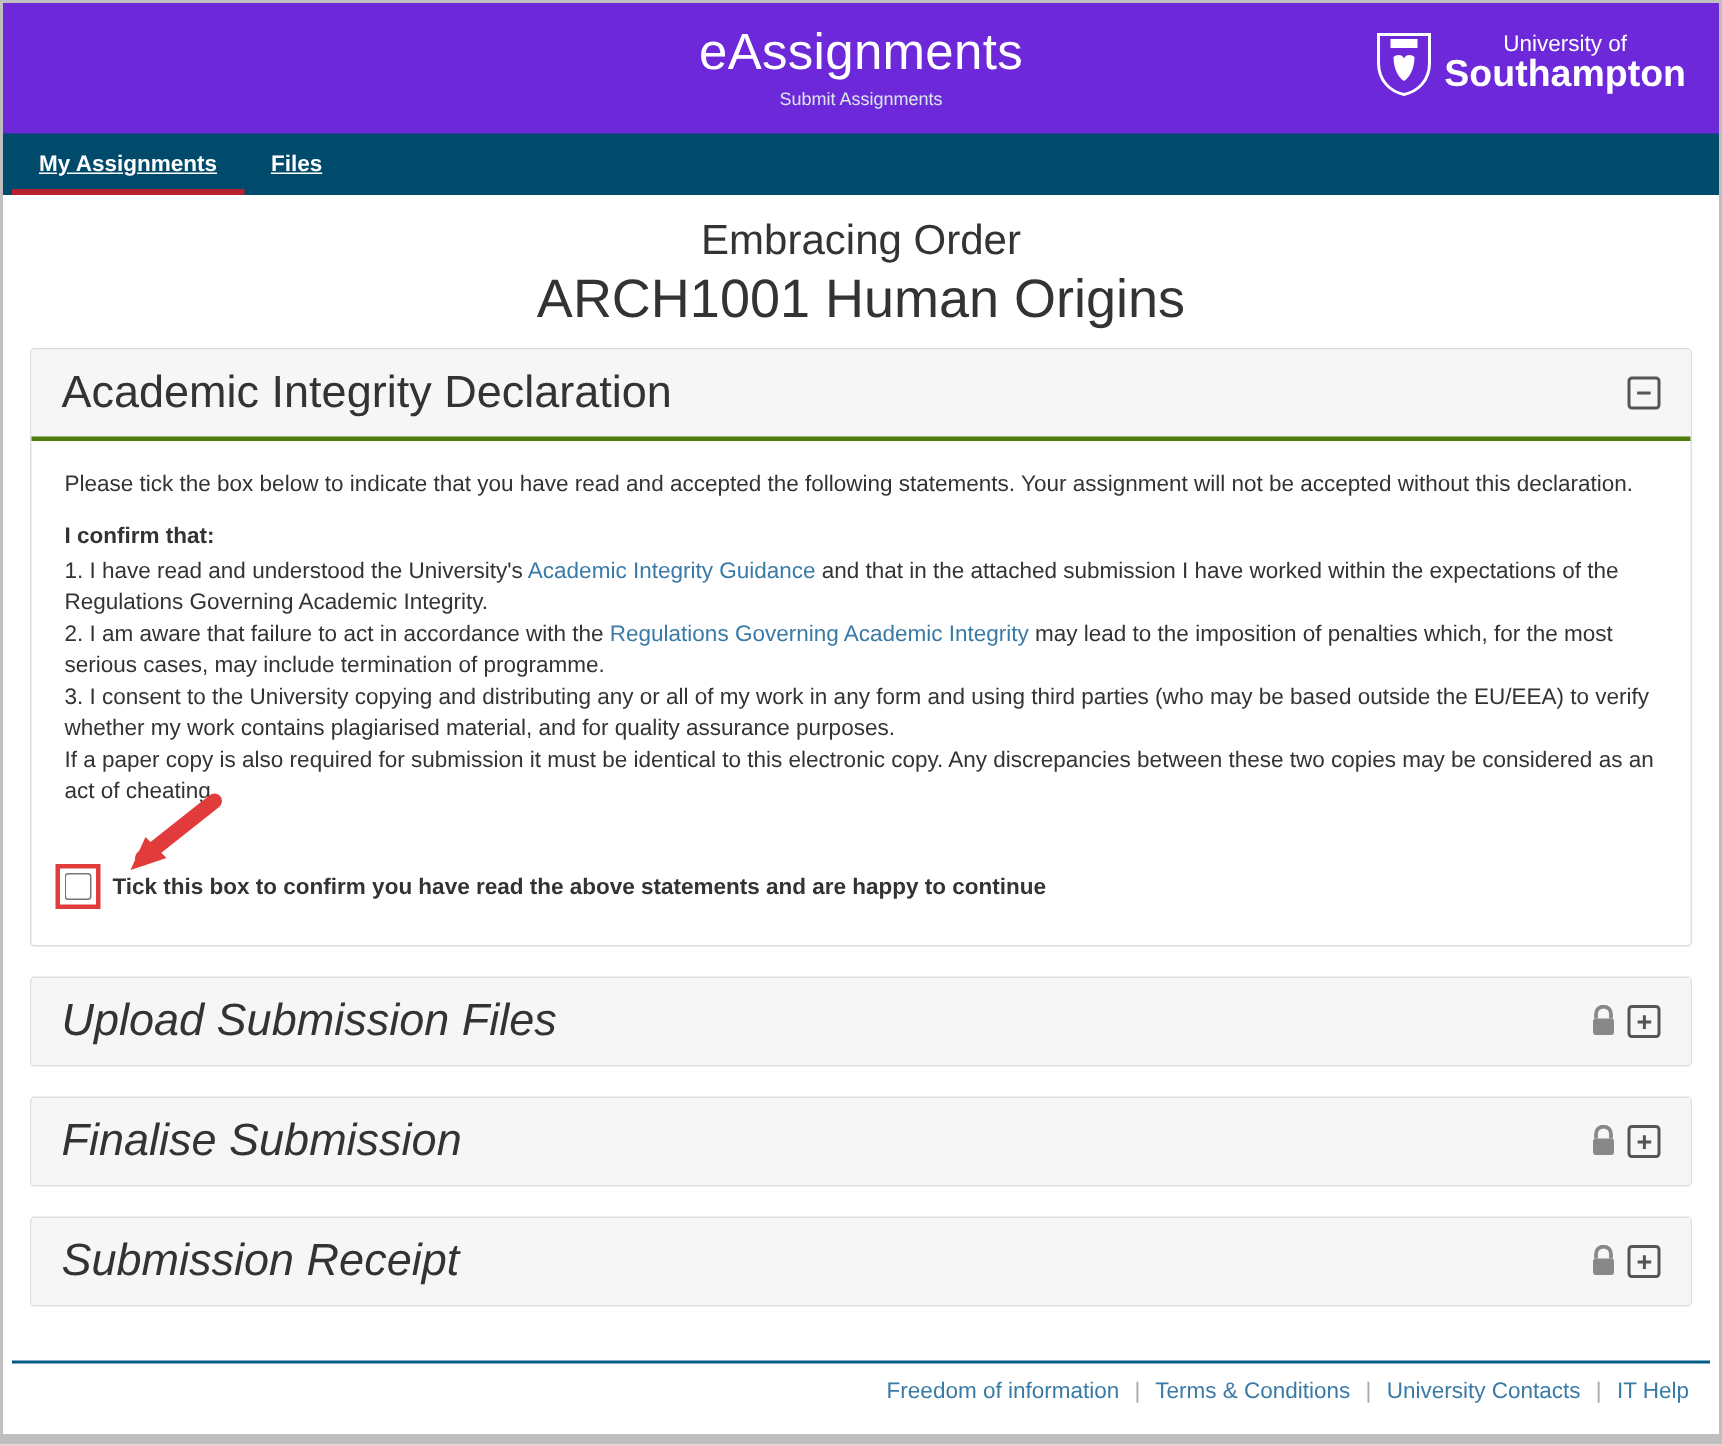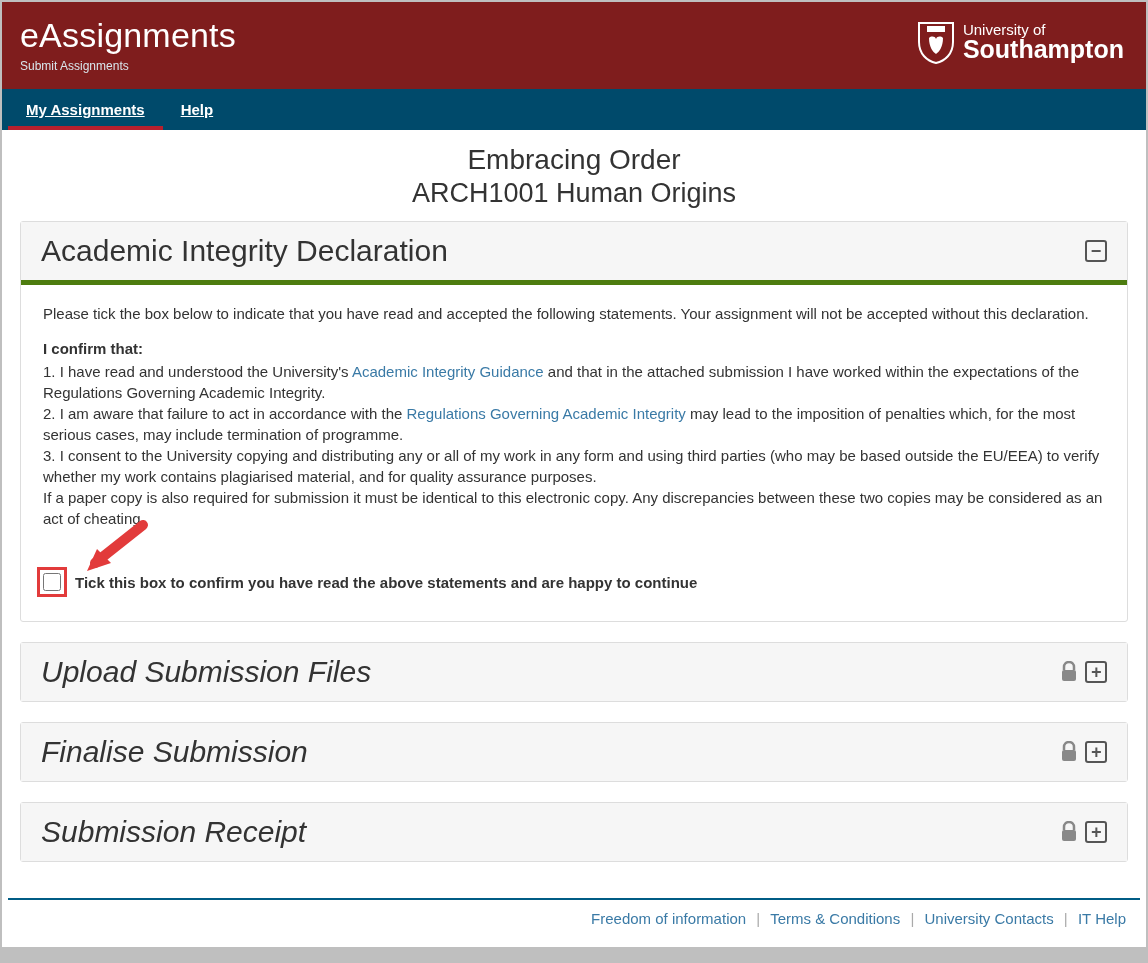--- a/index.html
+++ b/index.html
@@ -7,24 +7,25 @@
     font-family: "Segoe UI", Verdana, Arial, sans-serif;
     background: #bfbfbf;
     padding: 2px;
   }
   .app {
     background: #fff;
     width: 1144px;
     margin: 0 auto;
   }
   .header {
-    background: #7f1d1d;
+    background: #6d28d9;
     color: #fff;
     padding: 14px 18px 0 18px;
     position: relative;
+    text-align: center;
   }
   .header h1 {
     font-size: 34px;
     font-weight: 400;
     letter-spacing: 0.2px;
   }
   .header .subtitle {
     font-size: 12px;
     color: #d9e6ec;
     margin-top: 4px;
@@ -56,29 +57,29 @@
   }
   .nav-item.active {
     border-bottom: 4px solid #b7202e;
     padding-bottom: 8px;
   }
   .content {
     padding: 8px 18px 16px 18px;
   }
   .page-titles { text-align: center; margin: 6px 0 12px; color: #333; }
   .page-titles .t1 { font-size: 28px; font-weight: 400; }
-  .page-titles .t2 { font-size: 27px; font-weight: 400; margin-top: 2px; }
+  .page-titles .t2 { font-size: 36px; font-weight: 400; margin-top: 2px; }
   .panel {
     border: 1px solid #ddd;
     border-radius: 3px;
     margin-bottom: 20px;
   }
   .panel-header {
     background: #f6f6f6;
-    border-bottom: 5px solid #4d7c0f;
+    border-bottom: 3px solid #4d7c0f;
     padding: 12px 20px;
     display: flex;
     align-items: center;
     justify-content: space-between;
     cursor: pointer;
   }
   .panel.collapsed .panel-header { border-bottom: none; font-style: italic; }
   .panel-title {
     font-size: 30px;
     font-weight: 400;
@@ -156,21 +157,21 @@
         <rect x="10" y="6" width="18" height="6" fill="#fff"></rect>
         <path d="M12 18 C14 16 18 16 19 19 C20 16 24 16 26 18 C26 27 22 32 19 34 C16 32 12 27 12 18 Z" fill="#fff"></path>
       </svg>
       <div class="logo-text">
         <div class="logo-line1">University of</div>
         <div class="logo-line2">Southampton</div>
       </div>
     </div>
     <div class="navbar" style="margin: 0 -18px; text-decoration: underline;">
       <div class="nav-item active">My Assignments</div>
-      <div class="nav-item">Help</div>
+      <div class="nav-item">Files</div>
     </div>
   </div>
 
   <div class="content">
     <div class="page-titles">
       <div class="t1">Embracing Order</div>
       <div class="t2">ARCH1001 Human Origins</div>
     </div>
 
     <div class="panel">

